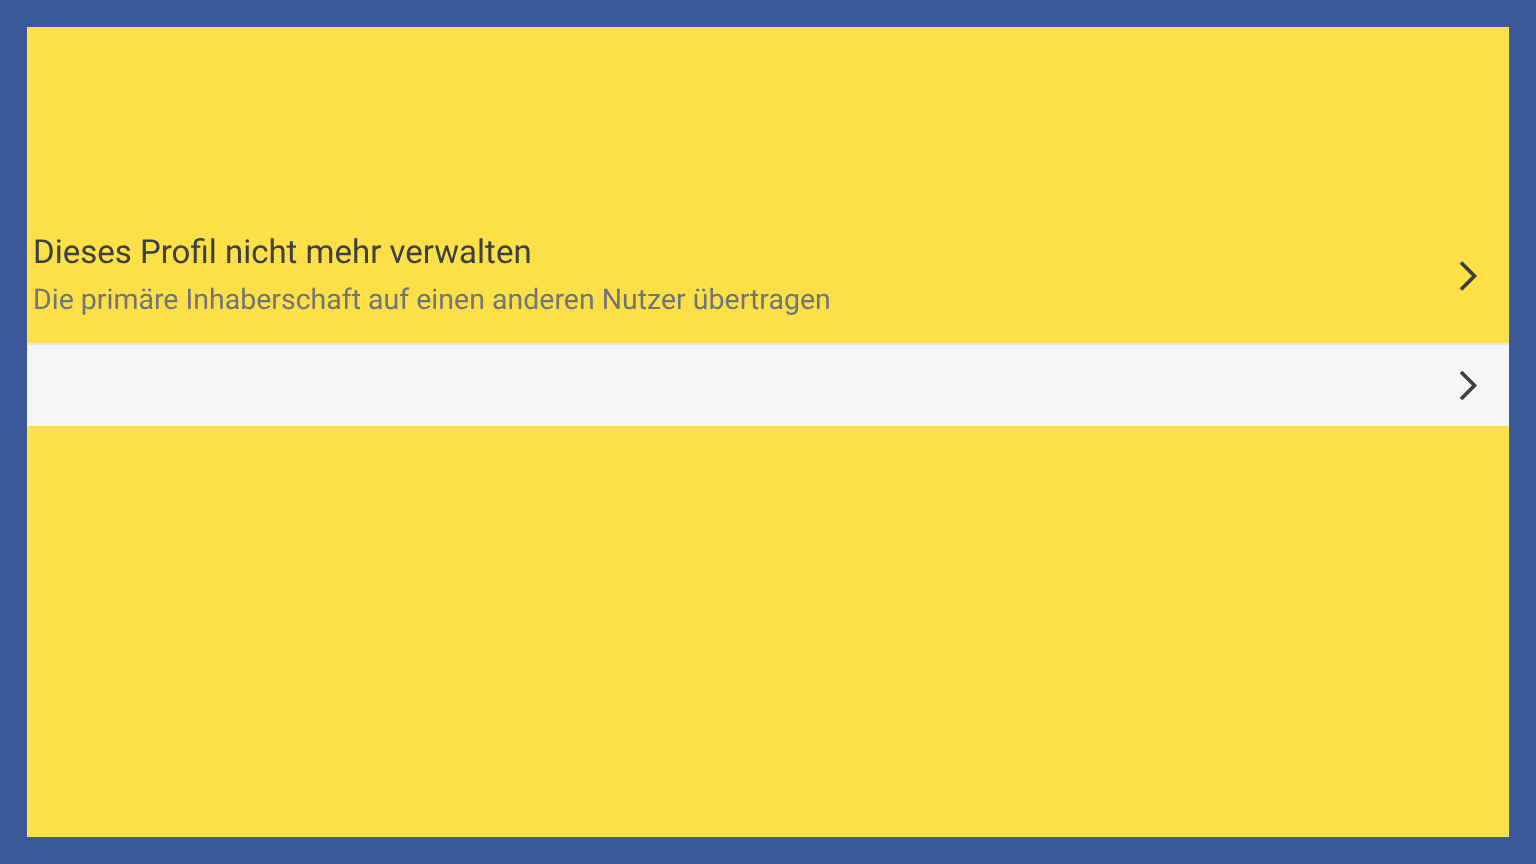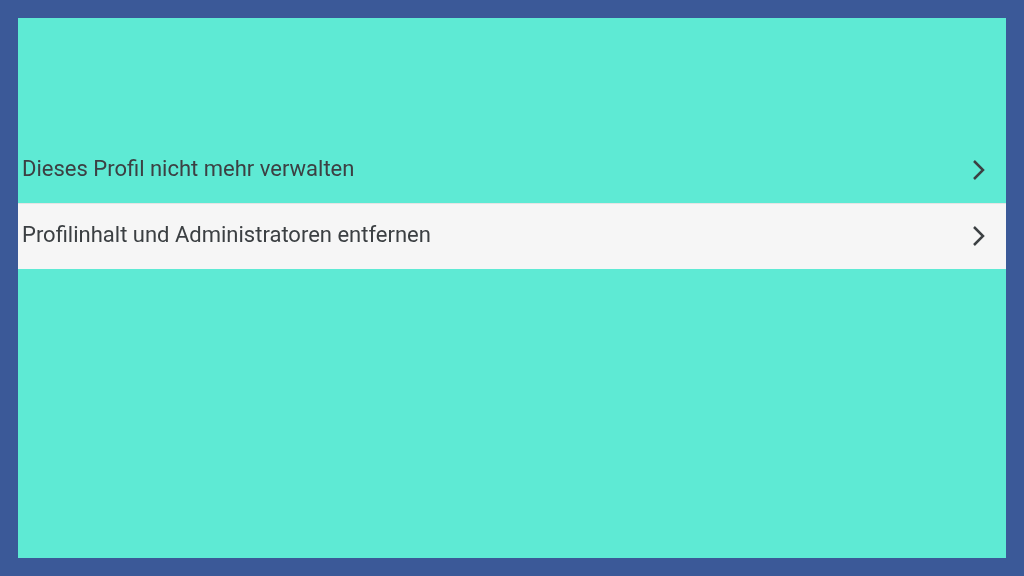--- a/index.html
+++ b/index.html
@@ -10,21 +10,21 @@
     body {
       width: 1024px;
       height: 576px;
       font-family: Roboto, Arial, sans-serif;
       background: #3b5998;
       padding: 18px;
     }
     .container {
       width: 100%;
       height: 100%;
-      background: #5eead4;
+      background: #fde047;
       display: flex;
       flex-direction: column;
       padding-top: 120px;
     }
     .list-item {
       display: flex;
       align-items: center;
       justify-content: space-between;
       padding: 16px 20px 16px 4px;
       border-top: 1px solid #e5e5e5;
@@ -62,32 +62,32 @@
     }
   </style>
 </head>
 <body>
 
 <div class="container">
 
   <div class="list-item">
     <div class="item-text">
       <div class="item-title">Dieses Profil nicht mehr verwalten</div>
+      <div class="item-description">Die primäre Inhaberschaft auf einen anderen Nutzer übertragen</div>
     </div>
     <div class="chevron">
       <svg viewBox="0 0 14 22" fill="none" stroke="#3c4043" stroke-width="2.5">
         <path d="M2 2 L11 11 L2 20"></path>
       </svg>
     </div>
   </div>
 
 
   <div class="list-item highlighted">
     <div class="item-text">
-      <div class="item-title">Profilinhalt und Administratoren entfernen</div>
     </div>
     <div class="chevron">
       <svg viewBox="0 0 14 22" fill="none" stroke="#3c4043" stroke-width="2.5">
         <path d="M2 2 L11 11 L2 20"></path>
       </svg>
     </div>
   </div>
 
 </div>
 

